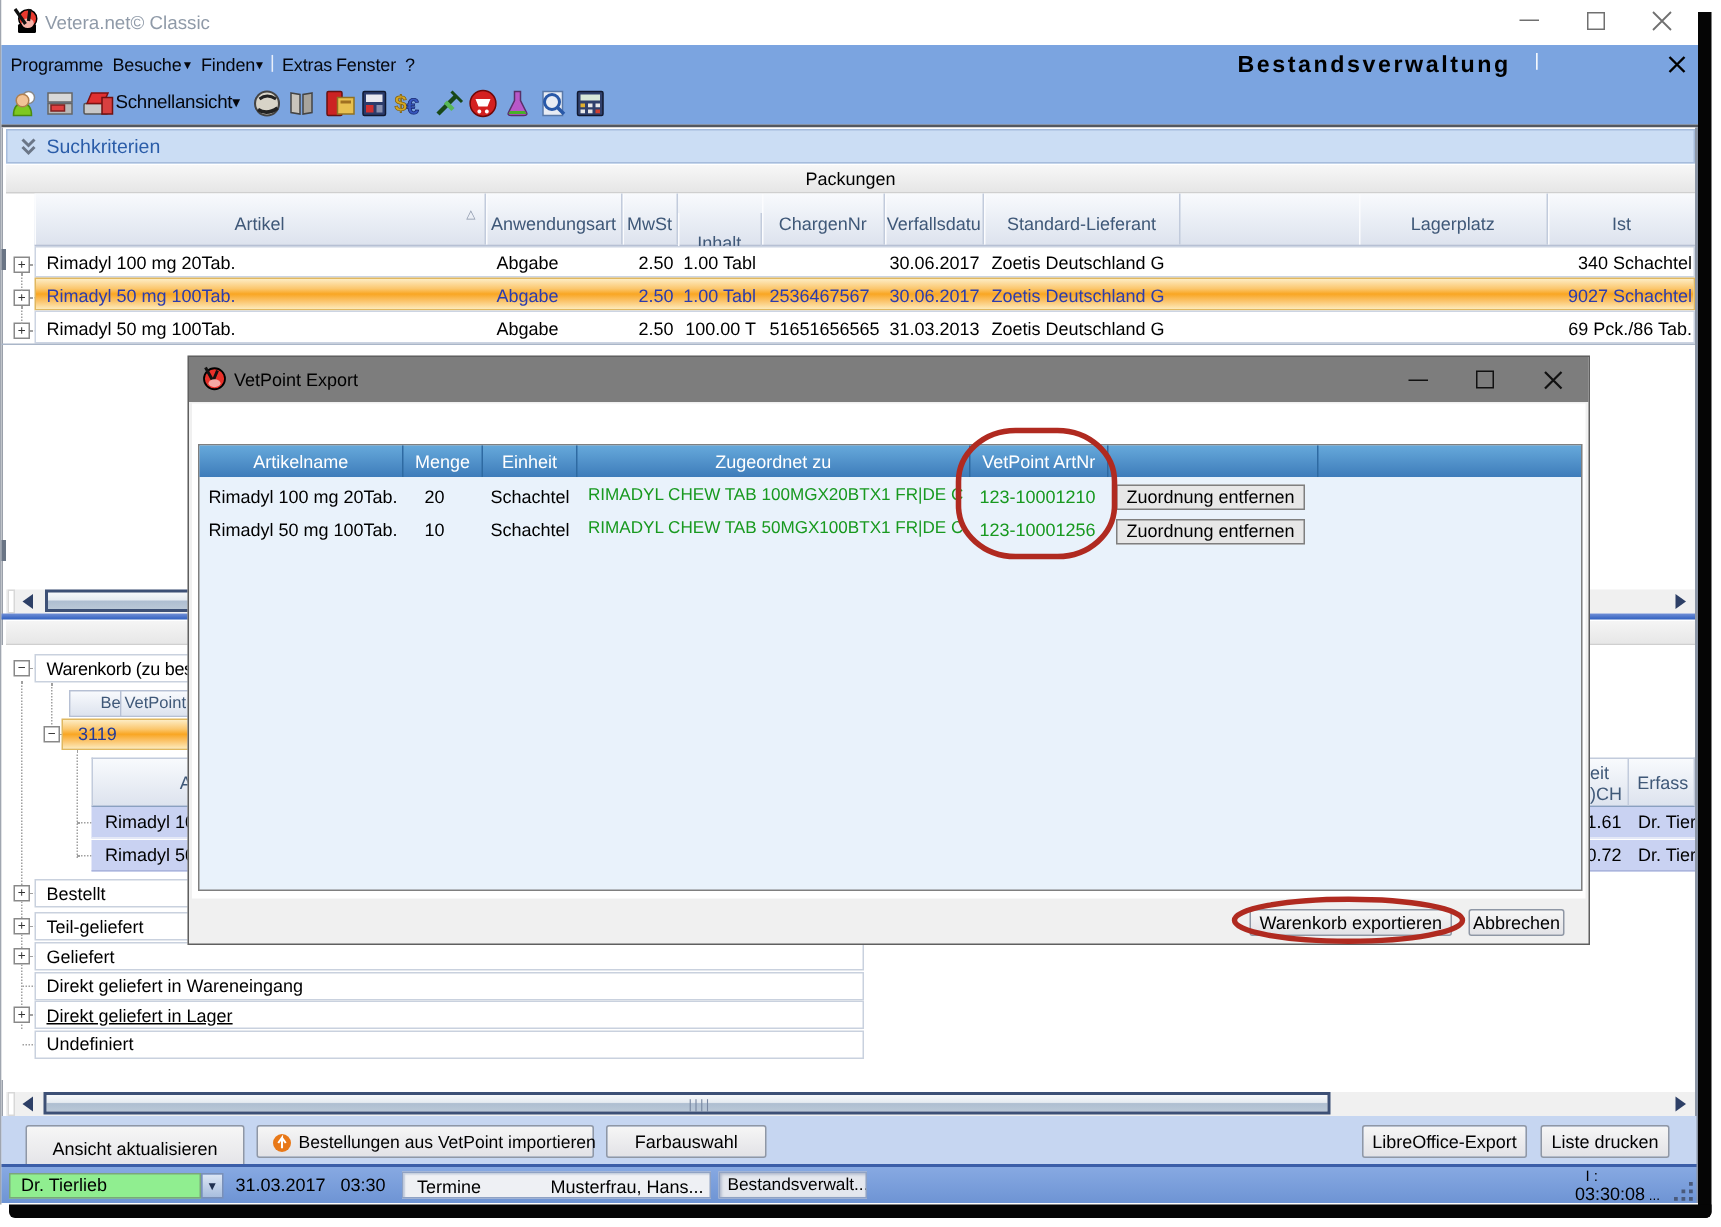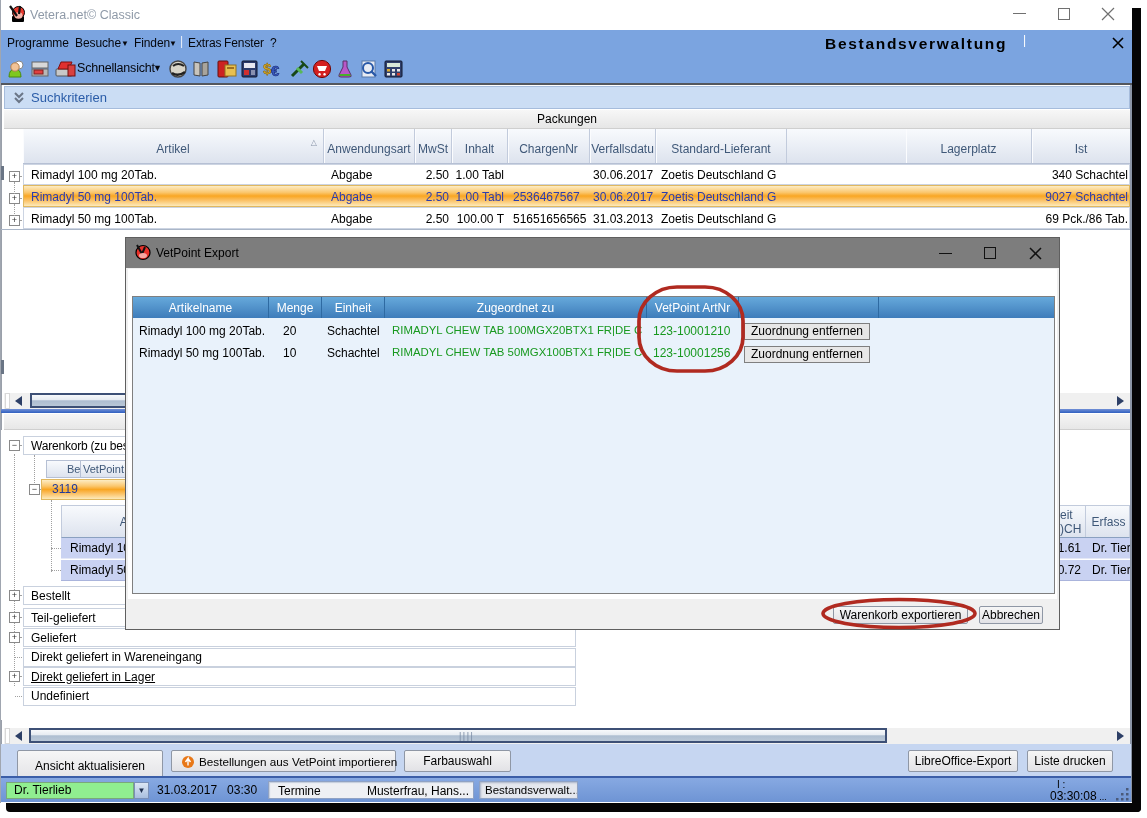--- a/index.html
+++ b/index.html
@@ -136,21 +136,21 @@
     </svg>
     <span class="abs" style="left:26px;top:3px;font-size:13px;color:#2a5ca8;">Suchkriterien</span>
   </div>
 
   <div class="abs" style="left:3px;top:110px;width:1126px;height:19px;background:linear-gradient(#f7f7f7,#e6e6e6);border-bottom:1px solid #cfcfcf;text-align:center;font-size:12px;color:#000;line-height:18px;">Packungen</div>
 
   <div class="abs" id="mainhdr" style="left:22px;top:129px;width:1107px;height:35px;background:linear-gradient(#f8fafd,#dde3ee);border-bottom:1px solid #b6c0d4;">
     <div class="colcell hdrtxt" style="left:0;width:301px;">Artikel<span style="position:absolute;right:6px;top:9px;font-size:8px;color:#8a94a8;">△</span></div>
     <div class="colcell hdrtxt" style="left:301px;width:91px;">Anwendungsart</div>
     <div class="colcell hdrtxt" style="left:392px;width:37px;">MwSt</div>
-    <div class="colcell hdrtxt" style="left:429px;width:56px;">Inhalt</div>
+    <div class="colcell hdrtxt" style="left:429px;width:56px;margin-top:13px;">Inhalt</div>
     <div class="colcell hdrtxt" style="left:485px;width:82px;">ChargenNr</div>
     <div class="colcell hdrtxt" style="left:567px;width:66px;">Verfallsdatu</div>
     <div class="colcell hdrtxt" style="left:633px;width:131px;">Standard-Lieferant</div>
     <div class="colcell hdrtxt" style="left:883px;width:126px;">Lagerplatz</div>
     <div class="colcell hdrtxt" style="left:1009px;width:98px;border-right:none;">Ist</div>
   </div>
 
   <div class="abs" id="mainrows" style="left:0;top:164px;width:1129px;height:66px;font-size:12px;color:#000;">
     <div class="exp" style="left:8px;top:7px;">+</div>
     <div class="exp" style="left:8px;top:29px;">+</div>

